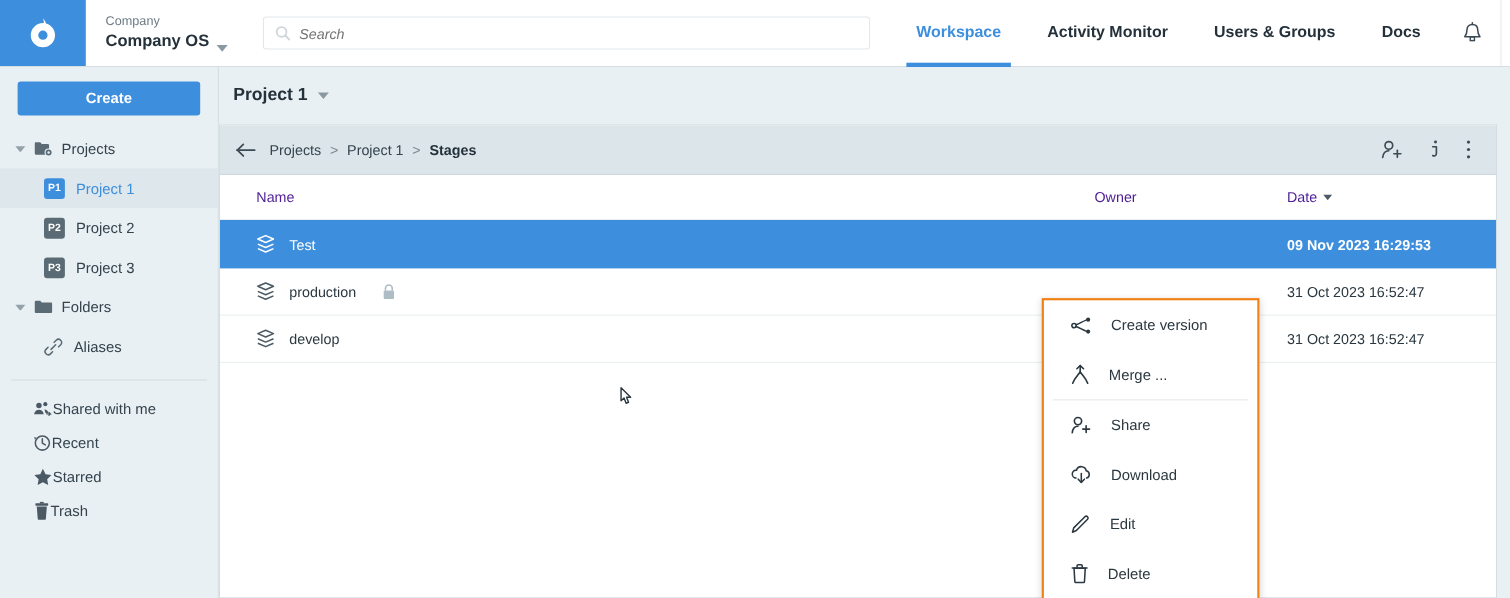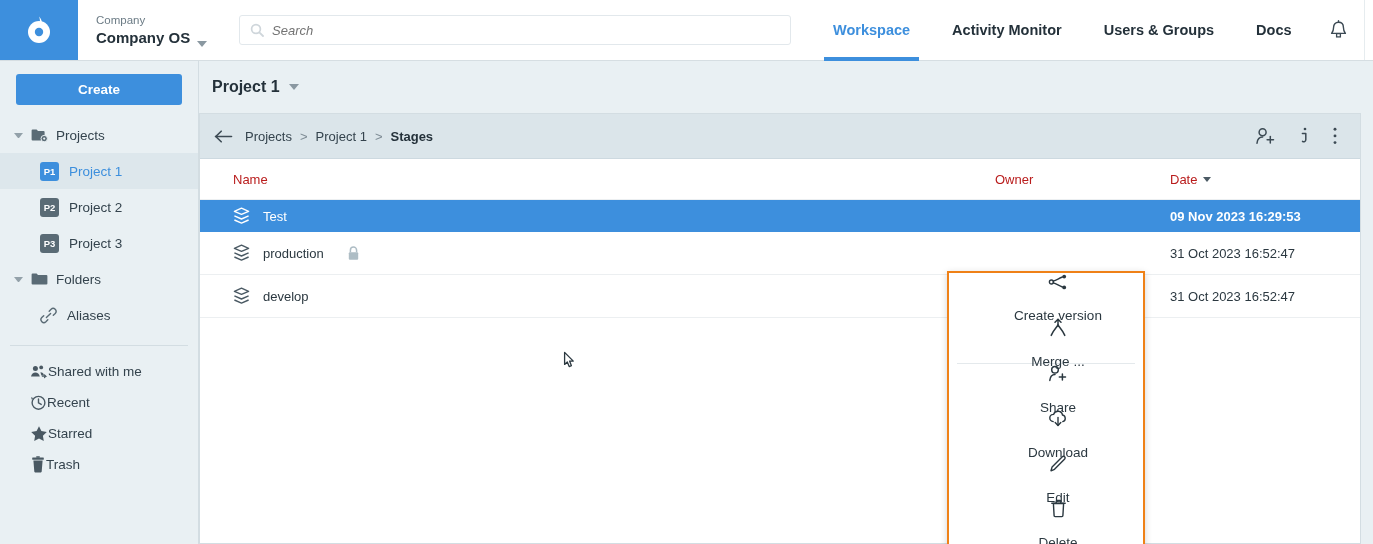--- a/index.html
+++ b/index.html
@@ -116,53 +116,53 @@
   }
   .crumbs { display: flex; align-items: center; gap: 8px; font-size: 13px; color: #34434d; }
   .crumbs .c-link { cursor: pointer; }
   .crumbs .c-sep { color: #7d8b94; }
   .crumbs .c-cur { font-weight: bold; color: #24313a; }
   .crumb-actions { margin-left: auto; display: flex; align-items: center; gap: 22px; padding-right: 6px; }
   .crumb-actions .ico { cursor: pointer; }
 
   .thead {
     height: 41px; display: flex; align-items: center;
-    font-size: 13px; color: #b91c1c; border-bottom: 1px solid #eceff1;
+    font-size: 13px; color: #4c1d95; border-bottom: 1px solid #eceff1;
   }
   .col-name { width: 795px; padding-left: 33px; }
   .col-owner { width: 175px; }
   .col-date { flex: 1; display: flex; align-items: center; gap: 6px; cursor: pointer; }
   .caret-sm {
     width: 0; height: 0; border-left: 4px solid transparent;
     border-right: 4px solid transparent; border-top: 5px solid #4b5a64;
   }
 
   .trow {
     height: 43px; display: flex; align-items: center;
     font-size: 13px; color: #2b3840; border-bottom: 1px solid #eceff1;
     cursor: pointer;
   }
-  .trow.selected { background: #3d8fdd; color: #fff; height: 32px; border-bottom: none; }
+  .trow.selected { background: #3d8fdd; color: #fff; height: 44px; border-bottom: none; }
   .trow .col-name { display: flex; align-items: center; gap: 13px; padding-left: 33px; }
   .trow .col-date { font-size: 13px; }
   .trow.selected .col-date { font-weight: bold; }
   .lock { margin-left: 10px; display: inline-flex; }
 
   
   .cursor { position: absolute; left: 362px; top: 237px; width: 18px; height: 24px; }
 
   
   .ctxmenu {
     position: absolute; left: 747px; top: 157px; width: 198px; height: 288px;
     background: #fff; border: 2px solid #ef8117; z-index: 50;
     box-shadow: 0 2px 7px rgba(0,0,0,0.18);
   }
   .mitem {
     height: 45px; display: flex; align-items: center; gap: 17px;
-    padding-left: 24px; font-size: 13.5px; color: #2b3840; cursor: pointer; flex-direction: column;
+    padding-left: 24px; font-size: 13.5px; color: #2b3840; cursor: pointer;
   }
   .mdiv { height: 1px; background: #e4e9ec; margin: 0 8px; }
 </style>
 </head>
 <body>
 
 <div class="app">
 
   <div class="topbar">
 

